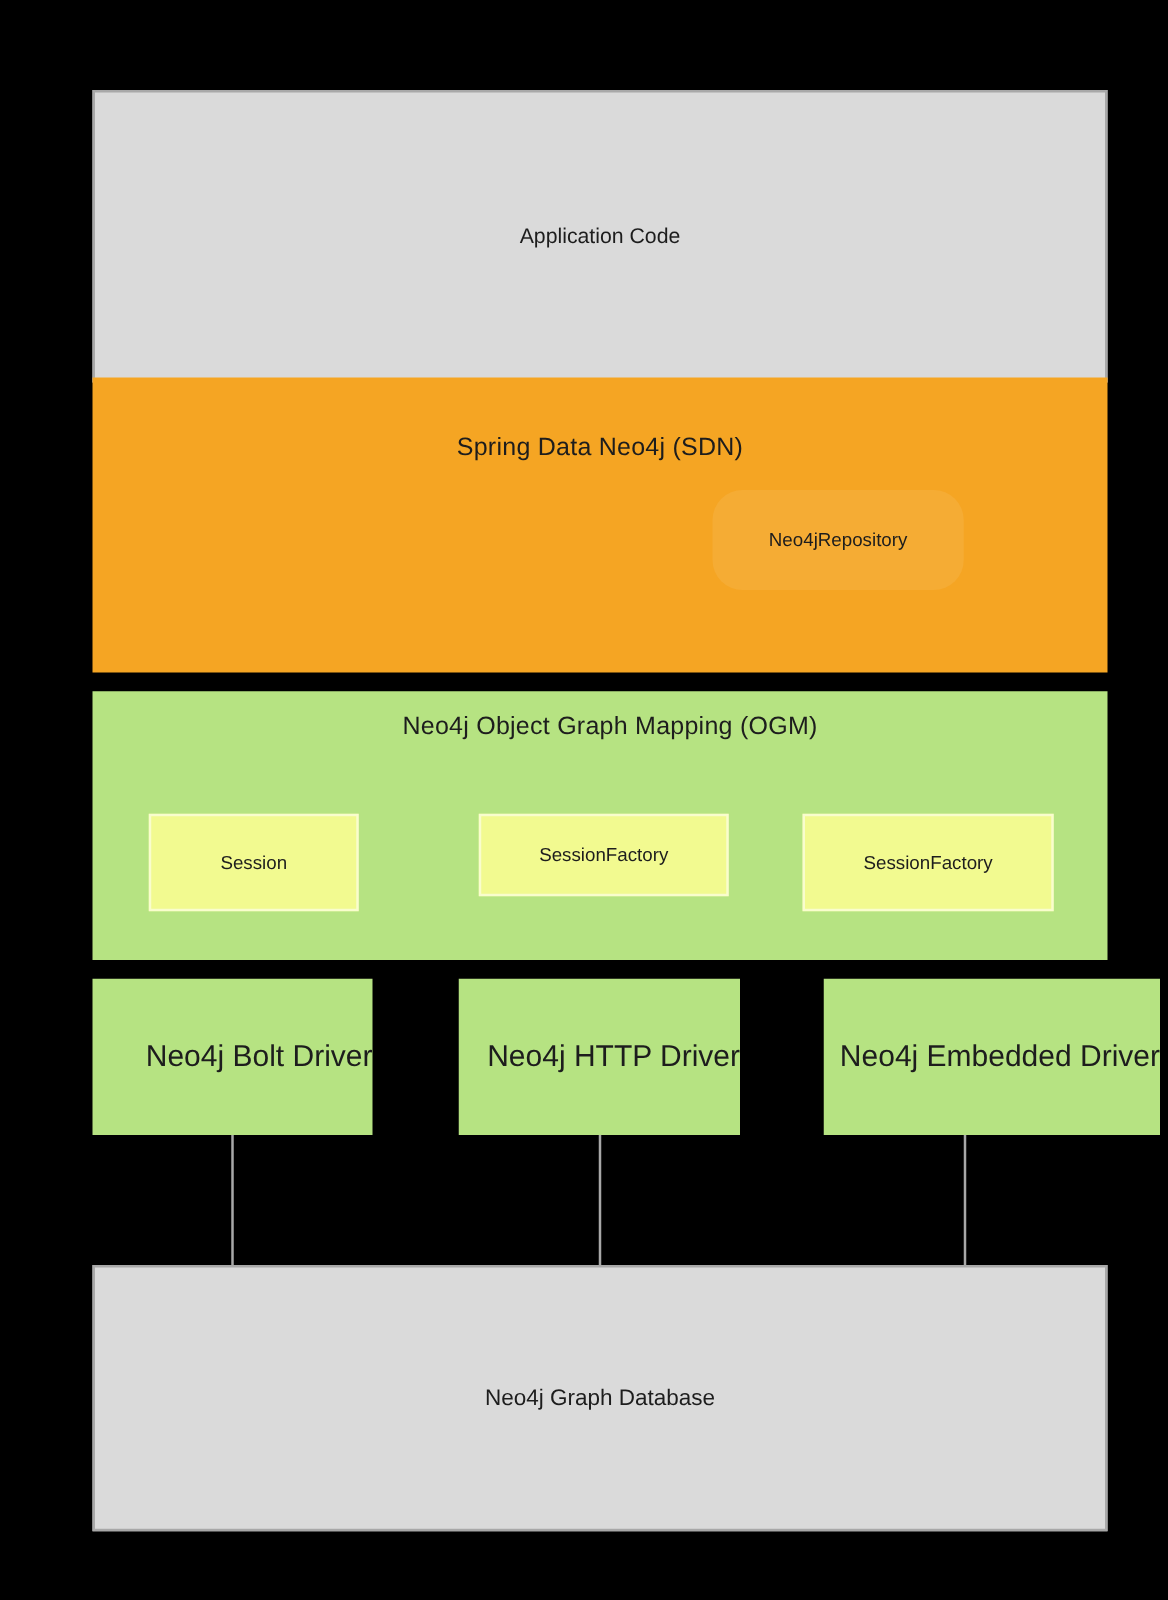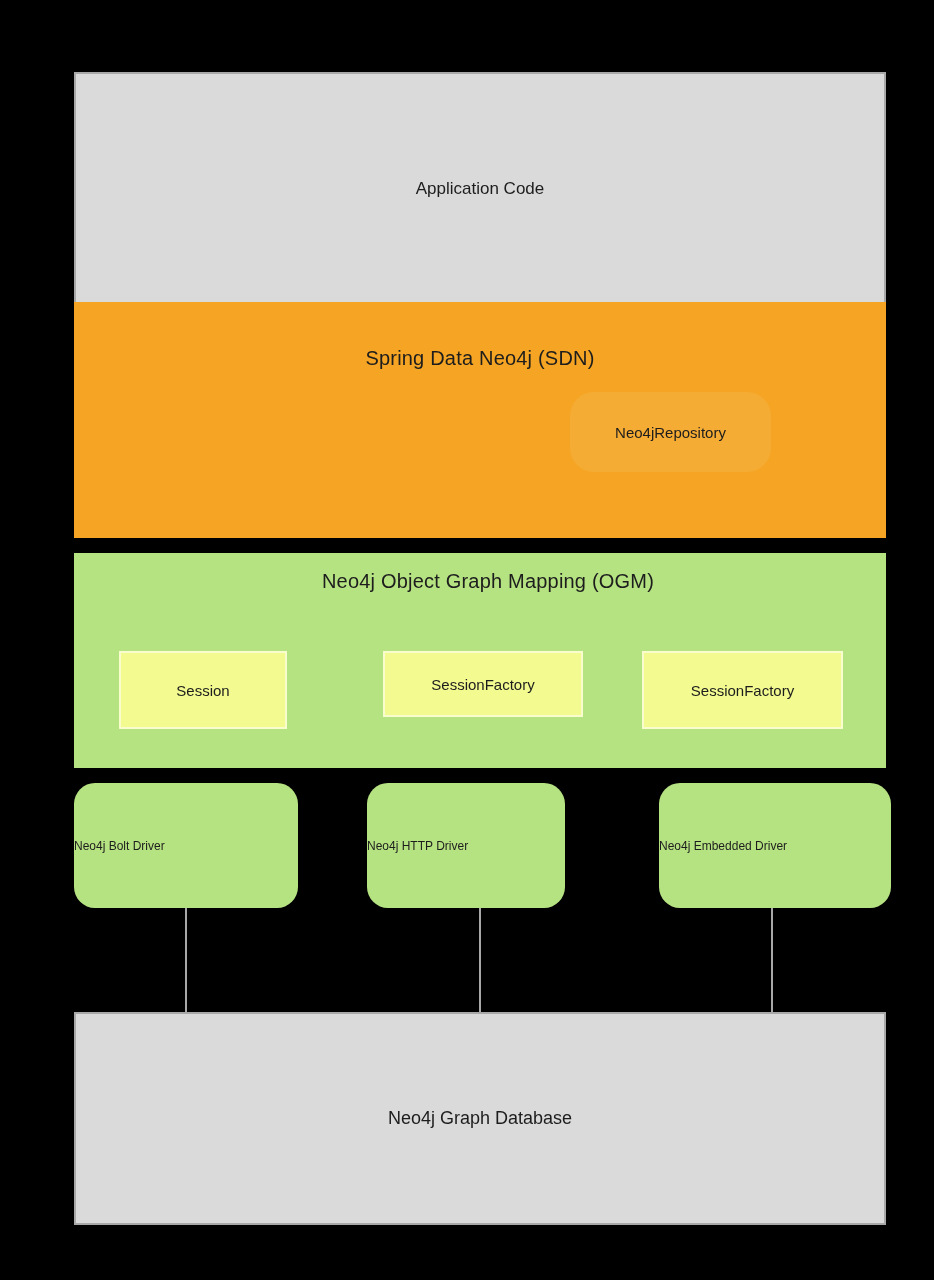--- a/index.html
+++ b/index.html
@@ -70,27 +70,26 @@
   #ogm-inner-session { left: 45px;  top: 98px; width: 168px; height: 78px; }
   #ogm-inner-factory { left: 309px; top: 98px; width: 200px; height: 66px; }
   #ogm-inner-config  { left: 568px; top: 98px; width: 201px; height: 78px; }
 
   
   .driver-box {
     top: 783px; height: 125px;
     background: #b6e382;
     display: flex;
     align-items: center;
-    justify-content: flex-start;
-    font-size: 12px;
-    border-radius: 21px;
+    justify-content: flex-end;
+    font-size: 24px;
   }
   #driver-bolt     { left: 74px;  width: 224px; }
-  #driver-http     { left: 367px; width: 198px; }
-  #driver-embedded { left: 659px; width: 232px; }
+  #driver-http     { left: 367px; width: 225px; }
+  #driver-embedded { left: 659px; width: 269px; }
 
   
   .connector {
     top: 908px; height: 104px; width: 2px;
     background: #a8a8a8;
   }
   #conn-bolt     { left: 185px; }
   #conn-http     { left: 479px; }
   #conn-embedded { left: 771px; }
 </style>

